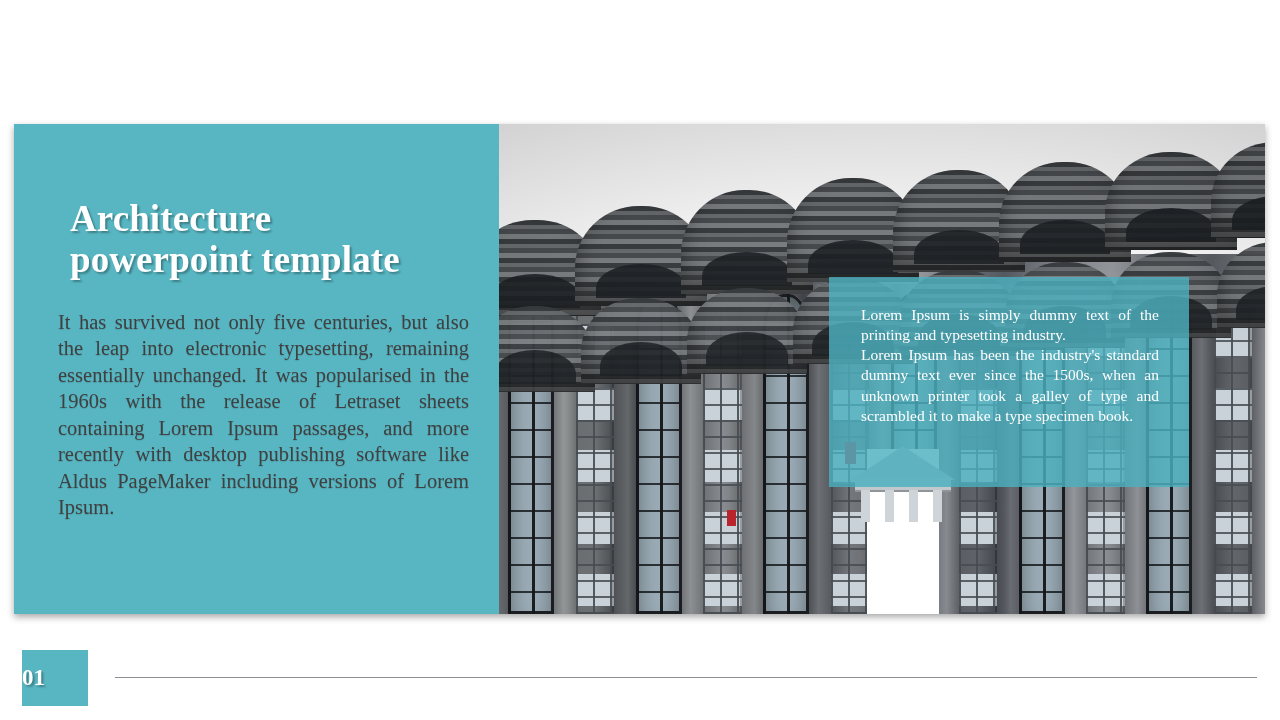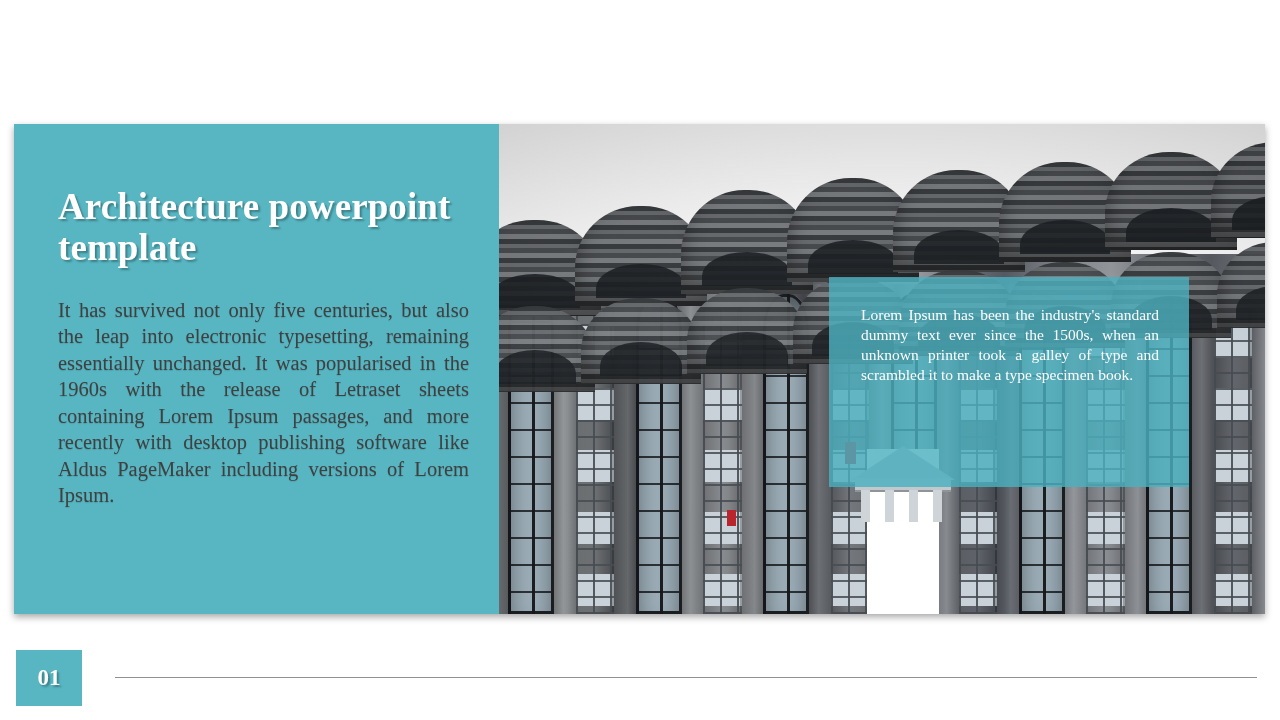--- a/index.html
+++ b/index.html
@@ -35,21 +35,21 @@
     position: relative;
     width: 485px;
     height: 100%;
     background: #57b6c2;
     box-sizing: border-box;
     padding: 62px 30px 0 44px;
     flex: none;
   }
 
   .slide-title {
-    margin: 0;
+    margin: 12px;
     color: #ffffff;
     font-family: "Liberation Serif", serif;
     font-weight: bold;
     font-size: 37px;
     line-height: 1.12;
     letter-spacing: 0.1px;
     text-shadow: 2px 2px 2px rgba(0,0,0,0.30);
   }
 
   .slide-body {
@@ -311,28 +311,27 @@
   
   .footer {
     position: absolute;
     left: 0;
     top: 645px;
     width: 1280px;
     height: 75px;
   }
   .page-badge {
     position: absolute;
-    left: 16px;
+    left: 22px;
     top: 5px;
     width: 66px;
     height: 56px;
     background: #57b6c2;
     display: flex;
     align-items: center;
-    justify-content: center;
   }
   .page-badge-label {
     color: #ffffff;
     font-family: "Liberation Serif", serif;
     font-weight: bold;
     font-size: 23px;
     text-shadow: 2px 2px 2px rgba(0,0,0,0.30);
   }
   .footer-rule {
     position: absolute;
@@ -401,20 +400,21 @@
           <div class="wave tier2" style="left:410px; bottom:-22px;"></div>
           <div class="wave tier2" style="left:516px; bottom:-14px;"></div>
           <div class="wave tier2" style="left:622px; bottom:-4px;"></div>
           <div class="wave tier2" style="left:728px; bottom:6px;"></div>
         </div>
       </div>
 
       <div class="photo-grade"></div>
 
       <div class="overlay-box">
+        <p class="overlay-p">Lorem Ipsum is simply dummy text of the printing and typesetting industry.</p>
         <p class="overlay-p">Lorem Ipsum has been the industry's standard dummy text ever since the 1500s, when an unknown printer took a galley of type and scrambled it to make a type specimen book.</p>
       </div>
     </div>
   </div>
 
   <div class="footer">
     <div class="page-badge">
       <span class="page-badge-label">01</span>
     </div>
     <div class="footer-rule"></div>

